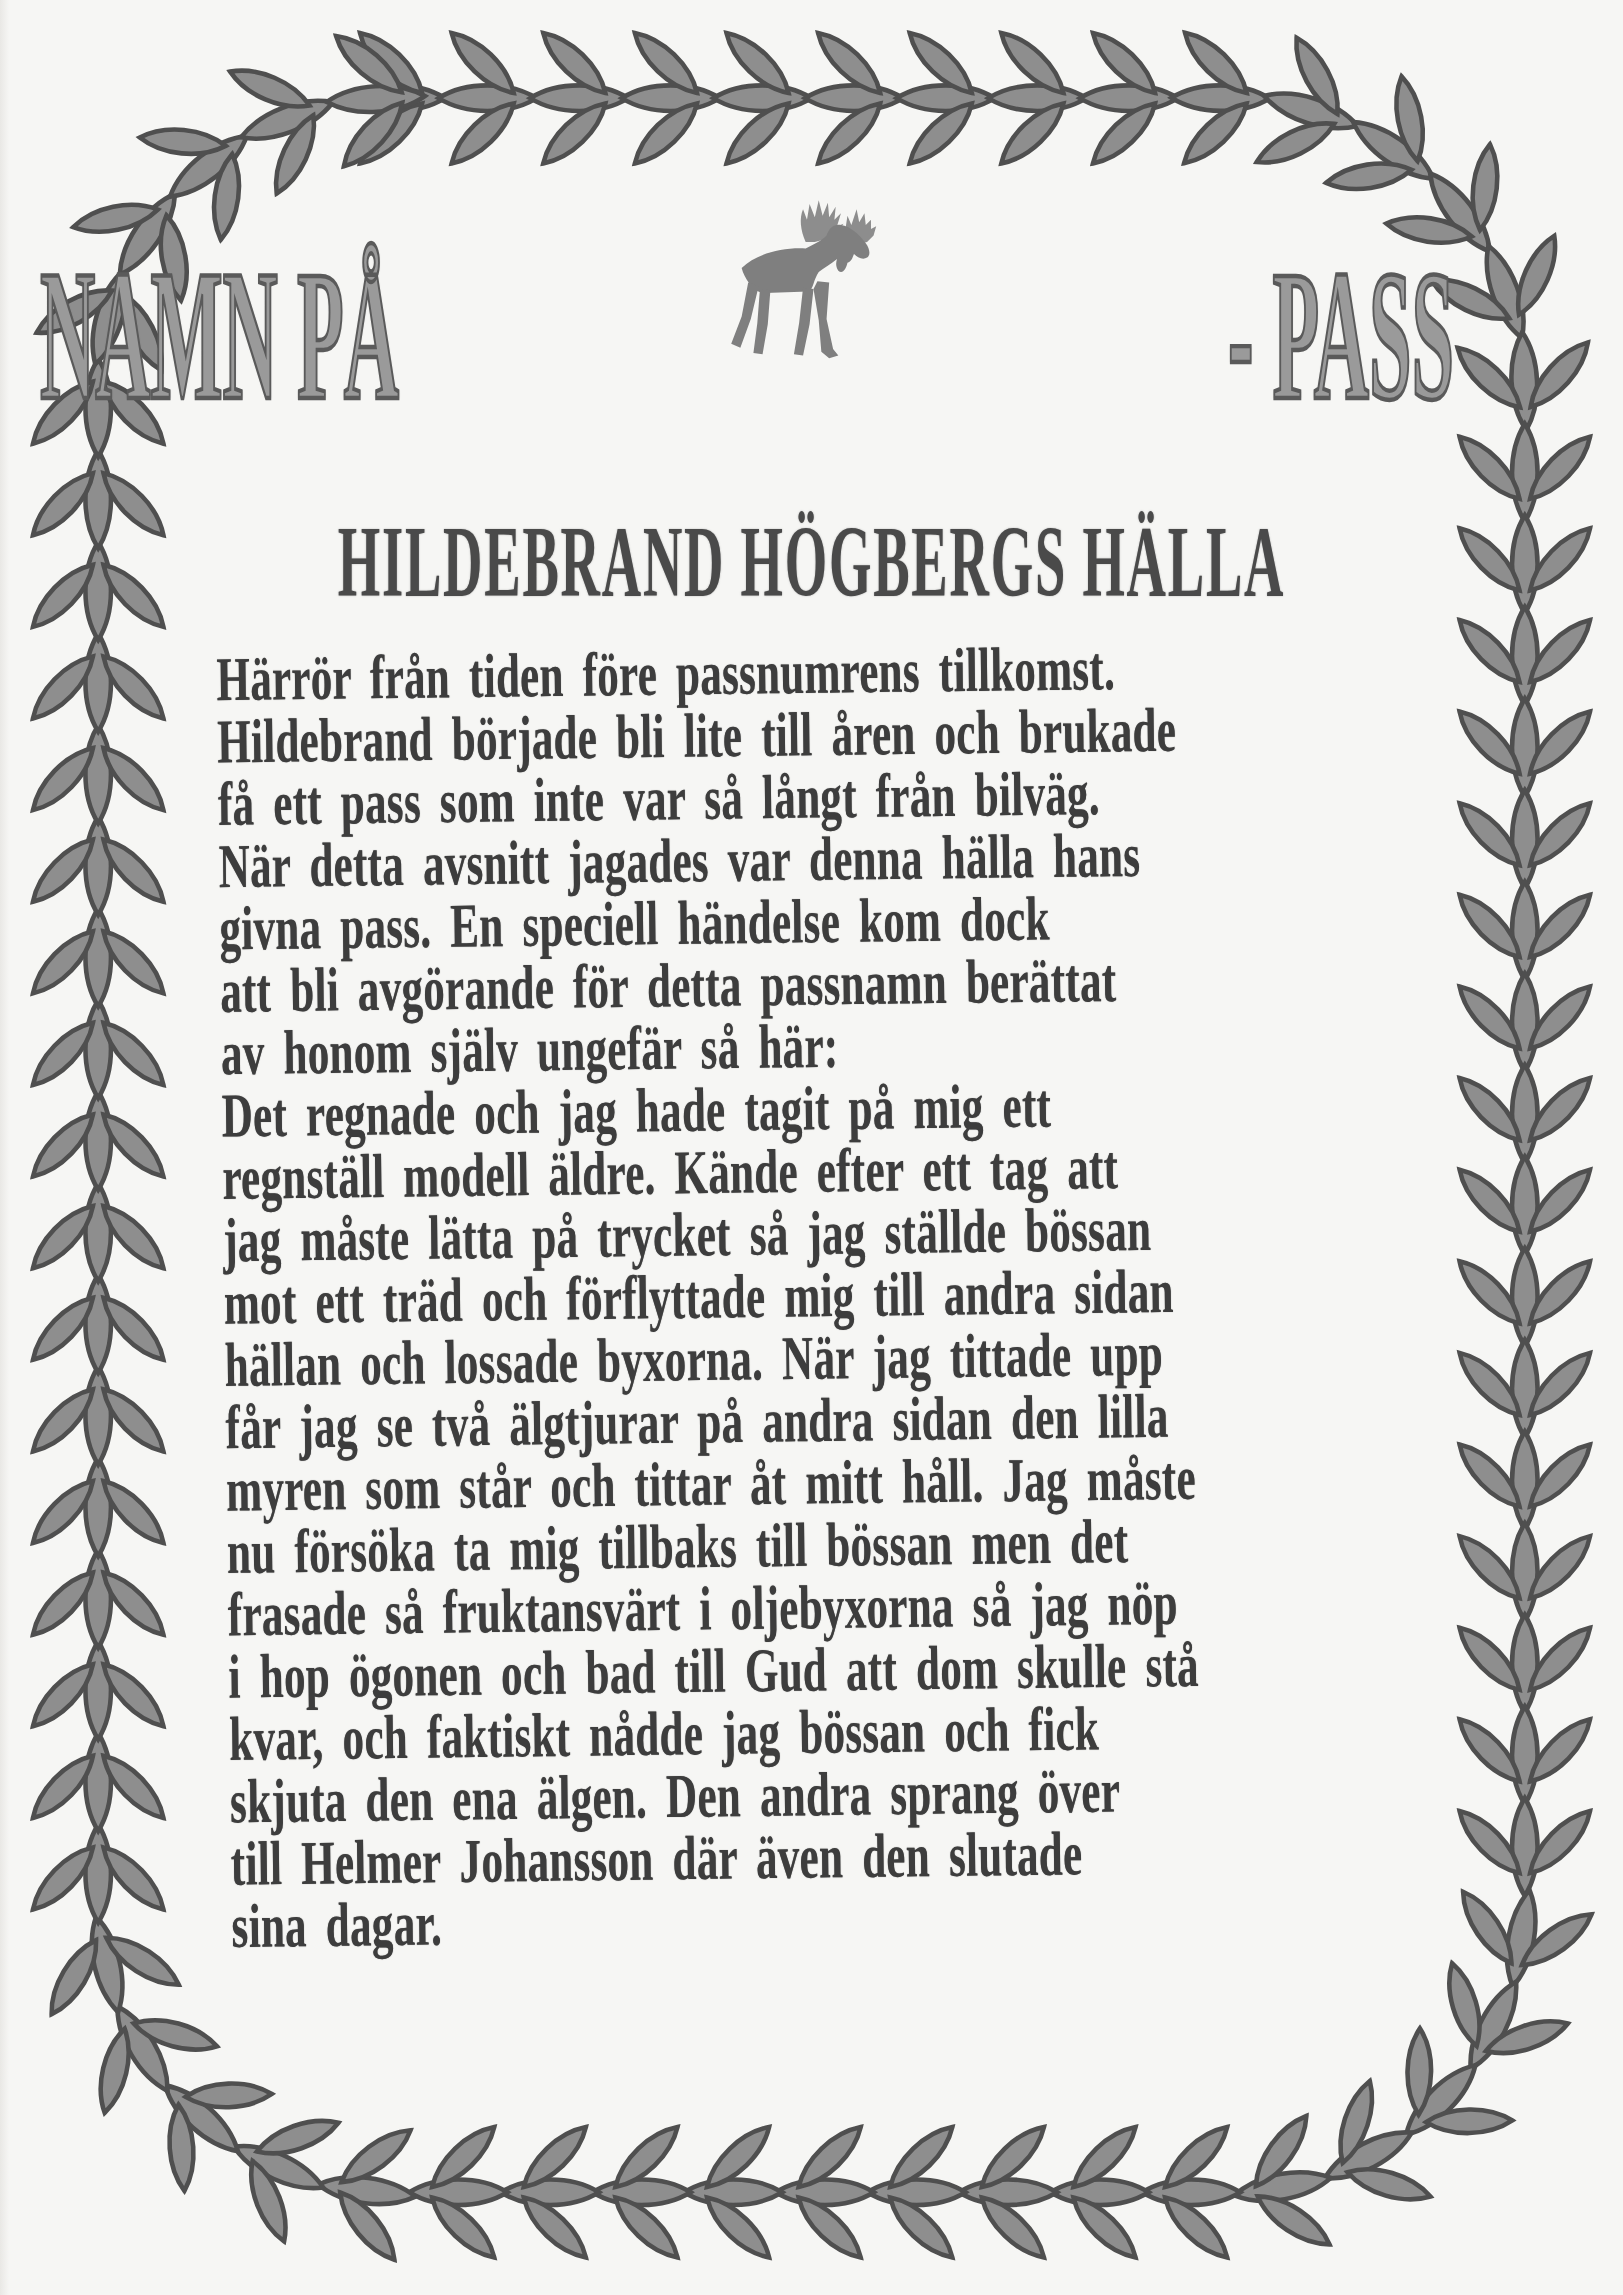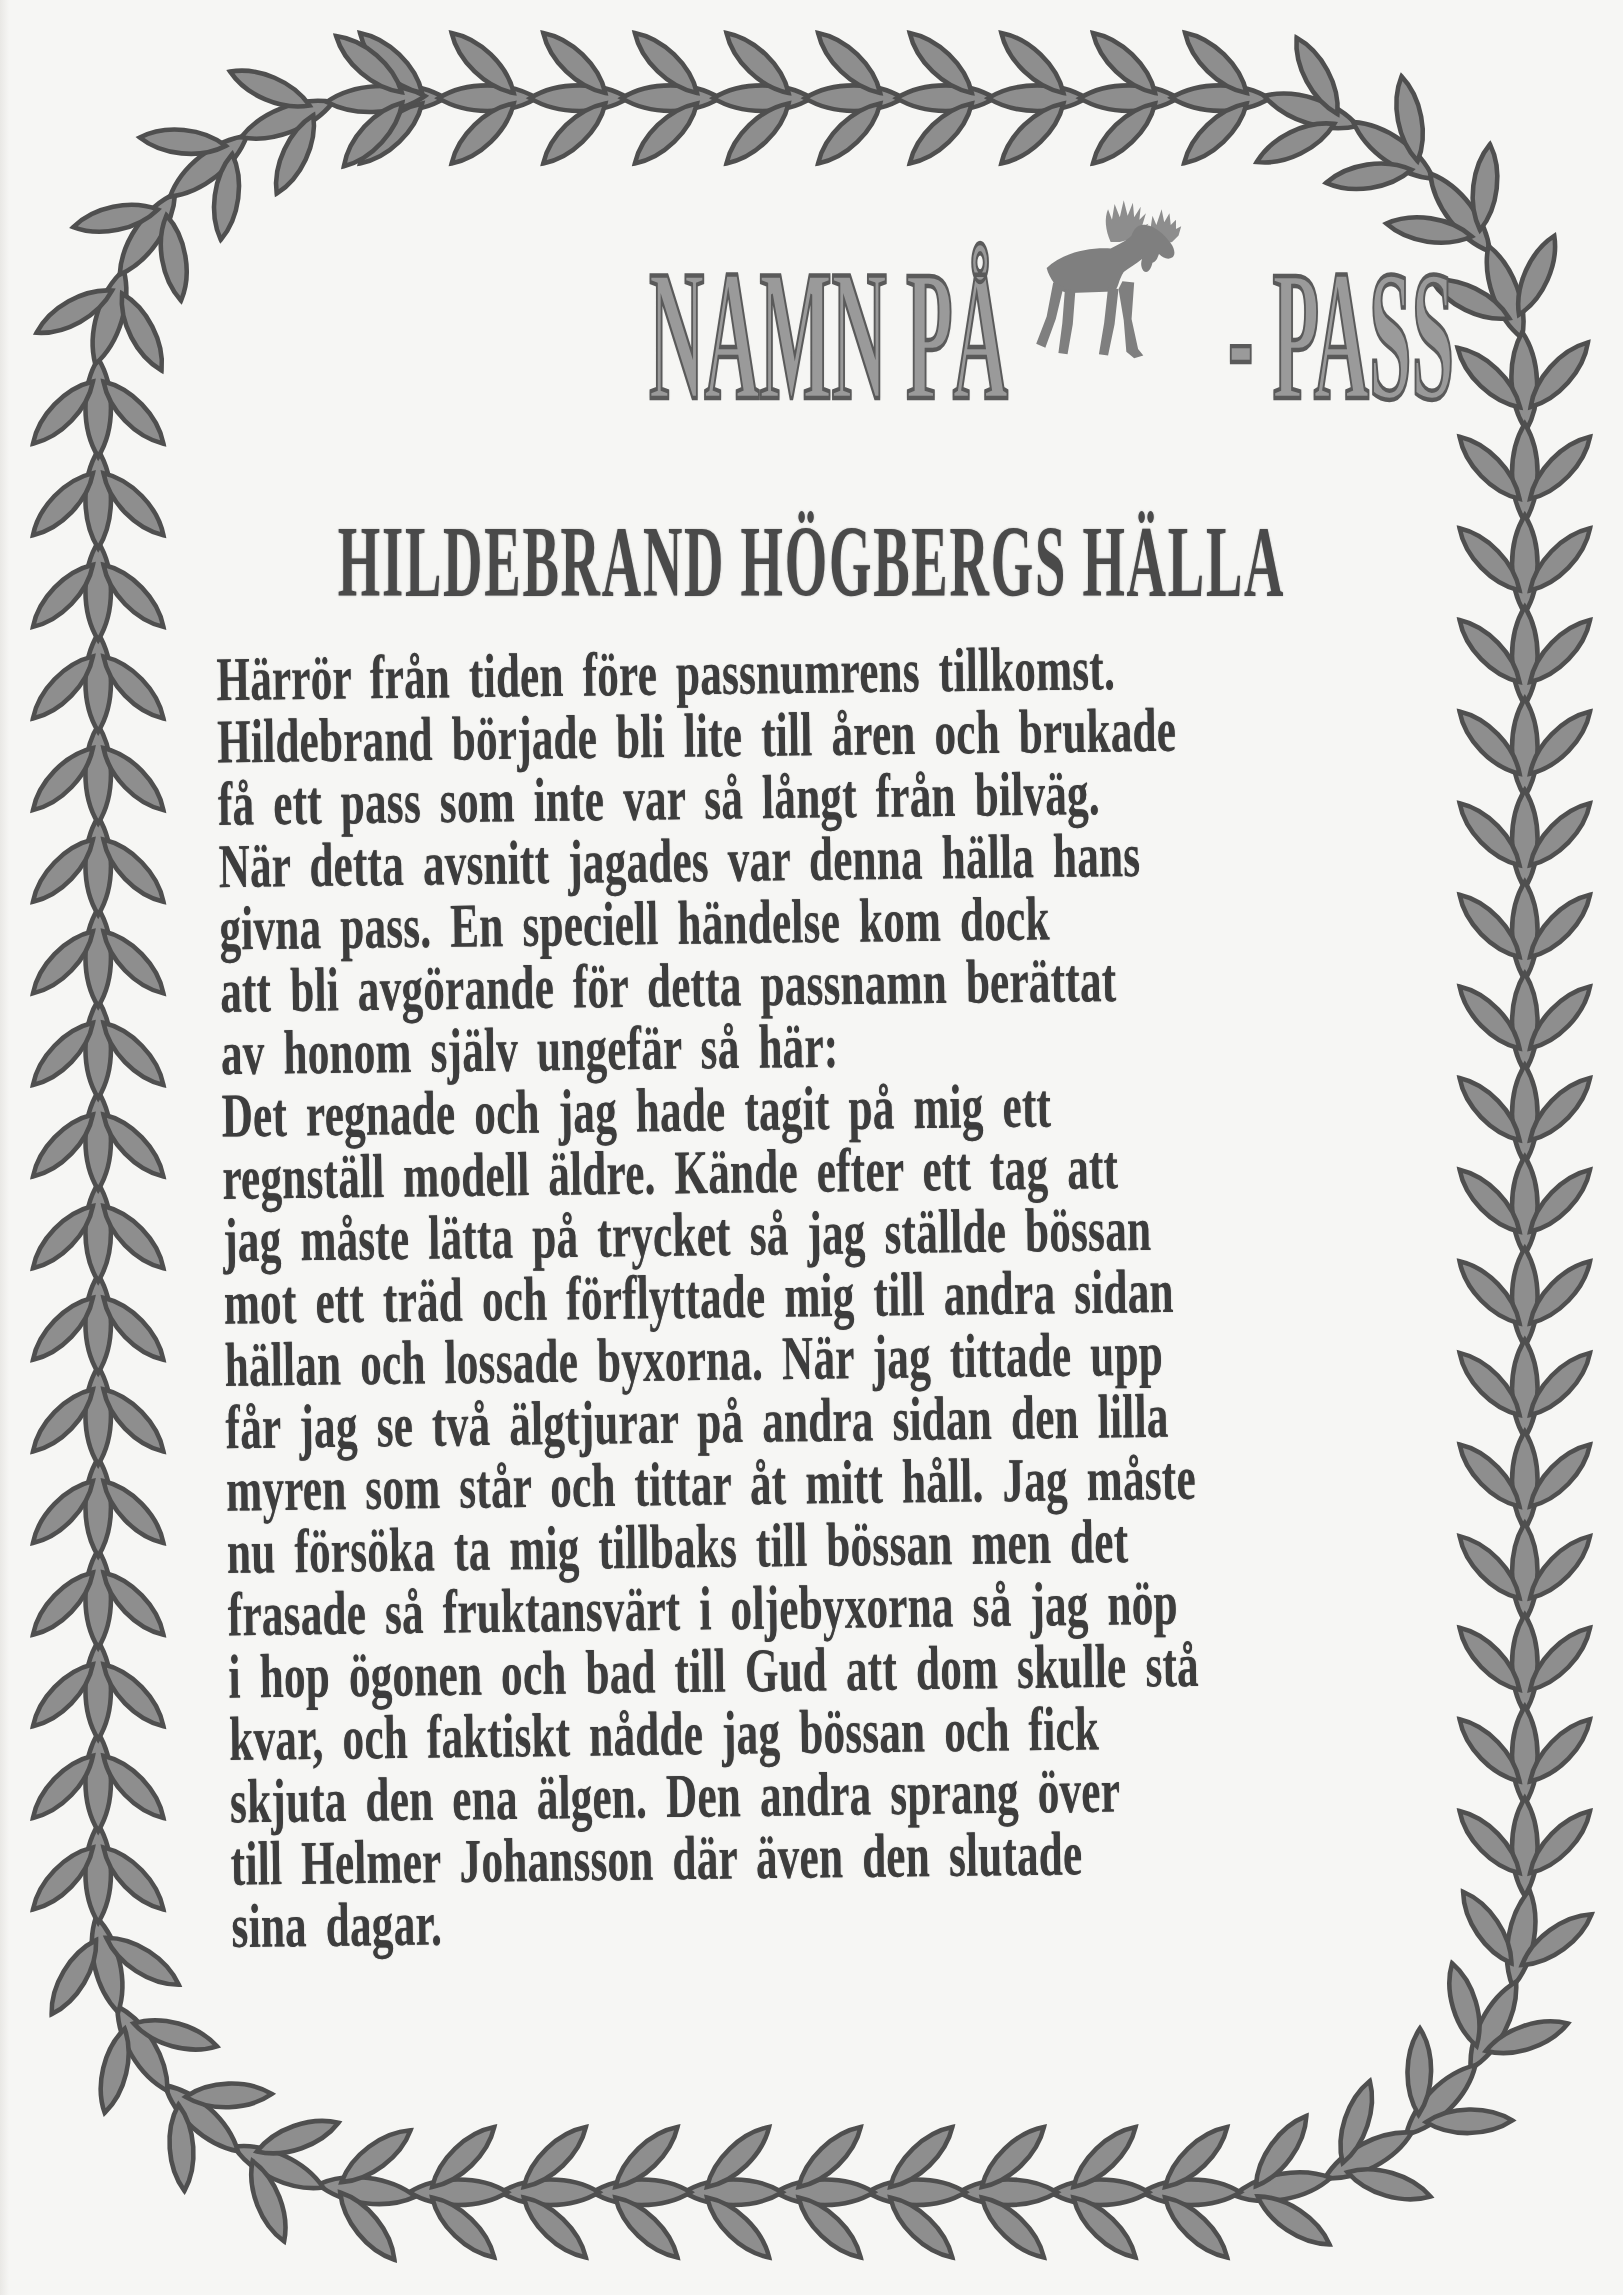--- a/index.html
+++ b/index.html
@@ -23,21 +23,21 @@
     position:relative;
     width:1623px;height:2295px;
     background:linear-gradient(90deg,#e9e8e5 0px,var(--paper) 9.2px);
   }
   #border-svg{
     position:absolute;left:0;top:0;
   }
   .content{position:absolute;left:0;top:0;width:100%;height:100%;}
   .title-row{
     position:absolute;top:288px;left:0;right:144px;height:141px;
-    display:flex;justify-content:flex-end;align-items:flex-end;gap:18.3px;
+    display:flex;justify-content:space-between;align-items:flex-end;gap:18.3px;
   }
   .title-text{
     display:inline-block;
     font-weight:700;
     font-size:85px;line-height:1;
     white-space:nowrap;
     color:var(--title-ink);
     -webkit-text-stroke:2px var(--title-edge);
     text-shadow:0 0 1.3px rgba(70,70,70,.6);
   }

